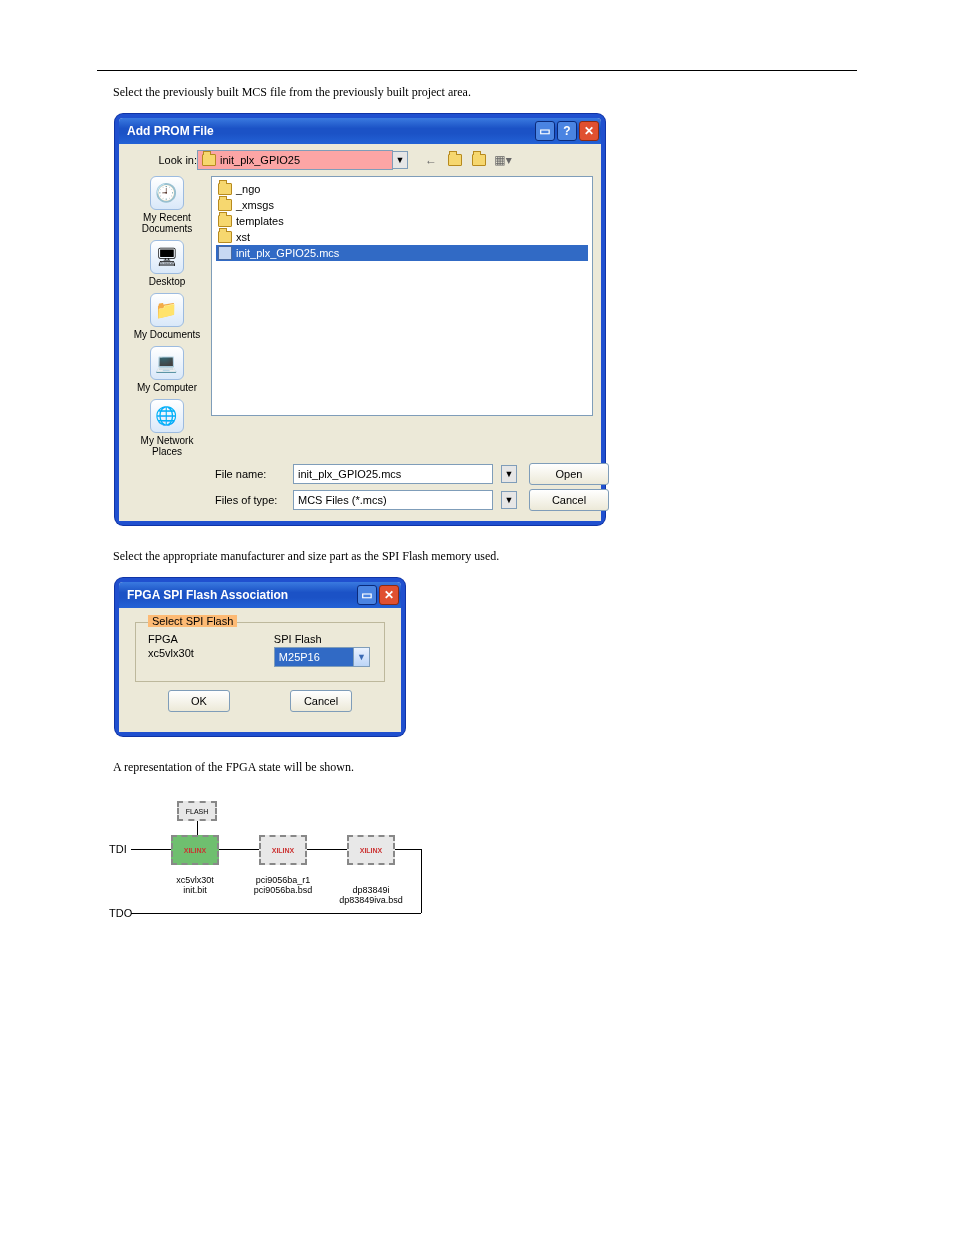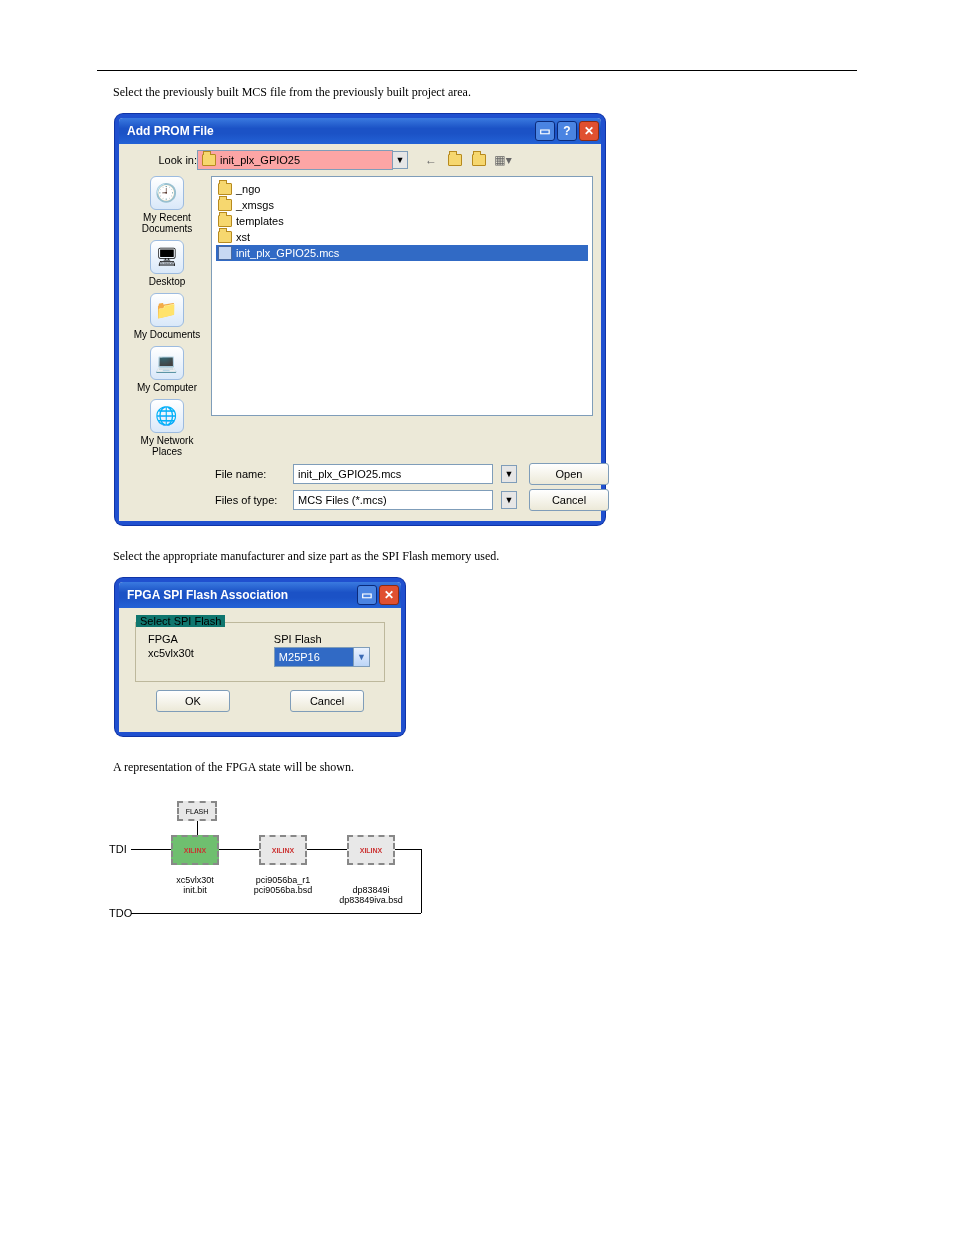--- a/index.html
+++ b/index.html
@@ -182,22 +182,22 @@
   .xp-dialog.small {
     width: 290px;
     margin: 0 0 24px 18px;
   }
   .groupbox {
     border: 1px solid #bdb89c;
     margin: 8px; padding: 10px 12px 14px 12px;
     position: relative;
   }
   .groupbox-title {
-    position: absolute; top: -8px; left: 0;
-    background: #0f766e;
+    position: absolute; top: -8px; left: 12px;
+    background: #fdba74;
     padding: 0 4px; font-size: 11px;
   }
   .col-row { display: flex; gap: 80px; }
   .col-label { font-size: 11px; }
   .col-val { font-size: 11px; margin-top: 2px; }
   .sel-box {
     background: #316ac5; color: #fff;
     border: 1px solid #7f9db9;
     height: 20px; width: 96px;
     display: flex; align-items: center;
@@ -208,21 +208,21 @@
   .sel-box-dd {
     position: absolute; right: 0; top: 0;
     width: 16px; height: 18px;
     background: linear-gradient(#eaf2ff,#bcd5f7);
     border-left: 1px solid #7f9db9;
     color: #3a6ab5;
     display: flex; align-items: center; justify-content: center;
     font-size: 9px;
   }
   .btn-row { display: flex; justify-content: center; gap: 60px; margin: 6px 0 10px 0; }
-  .btn-row .xp-btn { width: 74px; }
+  .btn-row .xp-btn { width: 62px; }
 
   
   .chain {
     width: 330px;
     margin: 0 0 24px 12px;
     position: relative;
     height: 150px;
     font-size: 10px;
   }
   .ch-label { position: absolute; font-size: 11px; }

